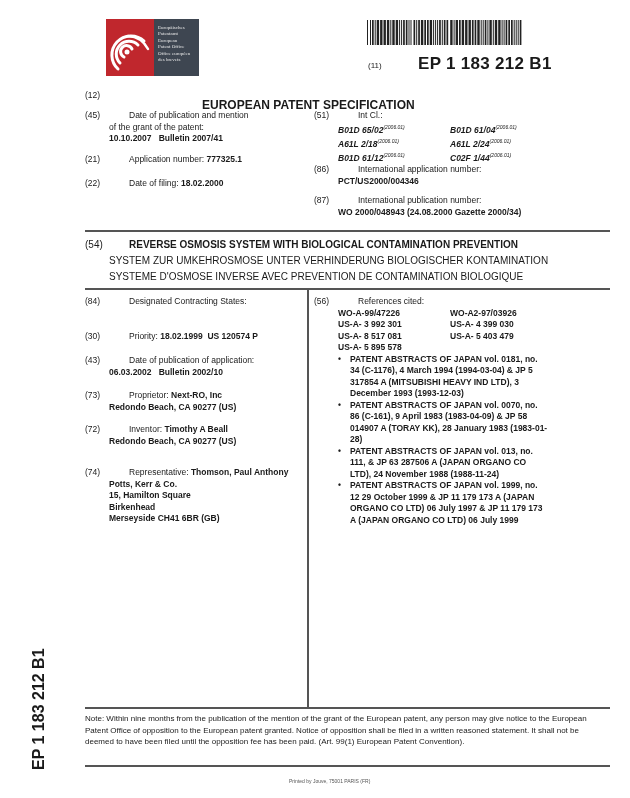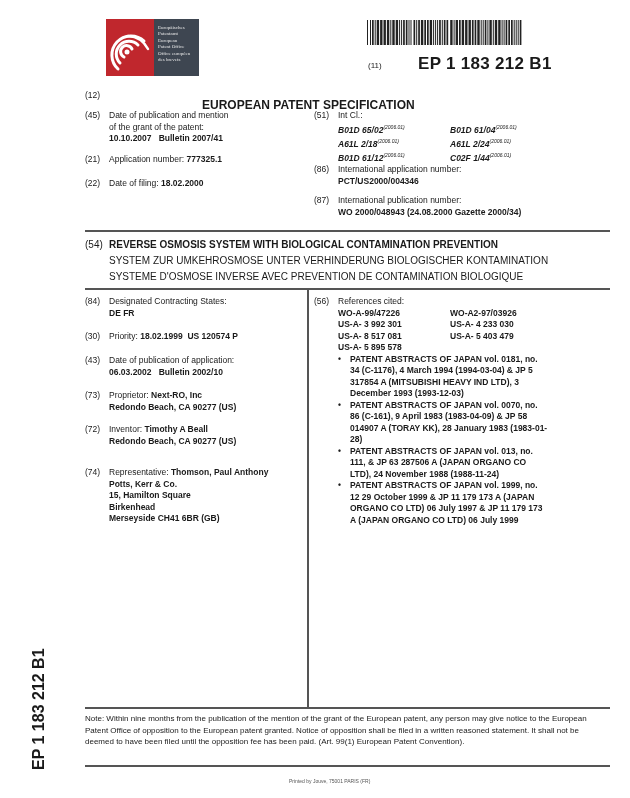--- a/index.html
+++ b/index.html
@@ -3,21 +3,21 @@
   <meta charset="utf-8">
   <style>
     html, body { margin: 0; padding: 0; }
     body {
       width: 630px; height: 798px; position: relative; overflow: hidden;
       background: #ffffff; color: #1a1a1a;
       font-family: "Liberation Sans", sans-serif; font-size: 9px;
     }
     .abs { position: absolute; }
     .b { font-weight: bold; }
-    .num { display: inline-block; width: 24px; }
+    .num { display: inline-block; width: 44px; }
     .logo { left: 106px; top: 19px; width: 93px; height: 57px; display: flex; }
     .logo-red { width: 48px; height: 57px; background: #c0272d; position: relative; }
     .logo-dark { width: 45px; height: 57px; background: #3e4651; color: #e8e8e8;
       font-family: "Liberation Serif", serif; font-size: 5px; line-height: 5.6px; padding: 6px 0 0 4px; box-sizing: border-box; }
     .logo-dark div { white-space: nowrap; }
     .barcode { left: 367px; top: 20px; width: 156px; height: 25px; }
     .pubnum-code { left: 368px; top: 61px; font-size: 8px; }
     .pubnum { left: 418px; top: 54px; font-size: 17px; font-weight: bold; letter-spacing: 0.3px; }
     .kind-code { left: 85px; top: 90px; font-size: 8.5px; }
     .spec-title { left: 202px; top: 86px; font-size: 12px; font-weight: bold; margin-top: 12px; }
@@ -176,21 +176,20 @@
   <div><span class="num">(54)</span><span class="b">REVERSE OSMOSIS SYSTEM WITH BIOLOGICAL CONTAMINATION PREVENTION</span></div>
   <div style="padding-left:24px">SYSTEM ZUR UMKEHROSMOSE UNTER VERHINDERUNG BIOLOGISCHER KONTAMINATION</div>
   <div style="padding-left:24px">SYSTEME D'OSMOSE INVERSE AVEC PREVENTION DE CONTAMINATION BIOLOGIQUE</div>
 </div>
 
 <div class="hr" style="left:85px; top:288px; width:525px;"></div>
 <div class="vr" style="left:307px; top:289px; height:418px;"></div>
 
 <div class="abs field" style="left:85px; top:296px; width:215px;">
   <div><span class="num">(84)</span><span>Designated Contracting States:</span></div>
-  <div class="indent b">DE FR</div>
 </div>
 
 <div class="abs field" style="left:85px; top:331px; width:215px;">
   <span class="num">(30)</span><span>Priority:</span>
   <span class="b" style="white-space:pre">18.02.1999  US 120574 P</span>
 </div>
 
 <div class="abs field" style="left:85px; top:355px; width:215px;">
   <div><span class="num">(43)</span><span>Date of publication of application:</span></div>
   <div class="indent b" style="white-space:pre">06.03.2002   Bulletin 2002/10</div>
@@ -213,21 +212,21 @@
   <div class="indent b">Birkenhead</div>
   <div class="indent b">Merseyside CH41 6BR (GB)</div>
 </div>
 
 <div class="abs field" style="left:314px; top:296px; width:290px;">
   <div><span class="num">(56)</span><span>References cited:</span></div>
   <div class="refs-grid">
     <span>WO-A-99/47226</span>
     <span>WO-A2-97/03926</span>
     <span>US-A- 3 992 301</span>
-    <span>US-A- 4 233 030</span>
+    <span>US-A- 4 399 030</span>
     <span>US-A- 8 517 081</span>
     <span>US-A- 5 403 479</span>
     <span>US-A- 5 895 578</span>
   </div>
   <ul class="npl" style="width:210px;">
     <li>PATENT ABSTRACTS OF JAPAN vol. 0181, no. 34 (C-1176), 4 March 1994 (1994-03-04) &amp; JP 5 317854 A (MITSUBISHI HEAVY IND LTD), 3 December 1993 (1993-12-03)</li>
     <li>PATENT ABSTRACTS OF JAPAN vol. 0070, no. 86 (C-161), 9 April 1983 (1983-04-09) &amp; JP 58 014907 A (TORAY KK), 28 January 1983 (1983-01-28)</li>
     <li>PATENT ABSTRACTS OF JAPAN vol. 013, no. 111, &amp; JP 63 287506 A (JAPAN ORGANO CO LTD), 24 November 1988 (1988-11-24)</li>
     <li>PATENT ABSTRACTS OF JAPAN vol. 1999, no. 12 29 October 1999 &amp; JP 11 179 173 A (JAPAN ORGANO CO LTD) 06 July 1997 &amp; JP 11 179 173 A (JAPAN ORGANO CO LTD) 06 July 1999</li>
   </ul>

